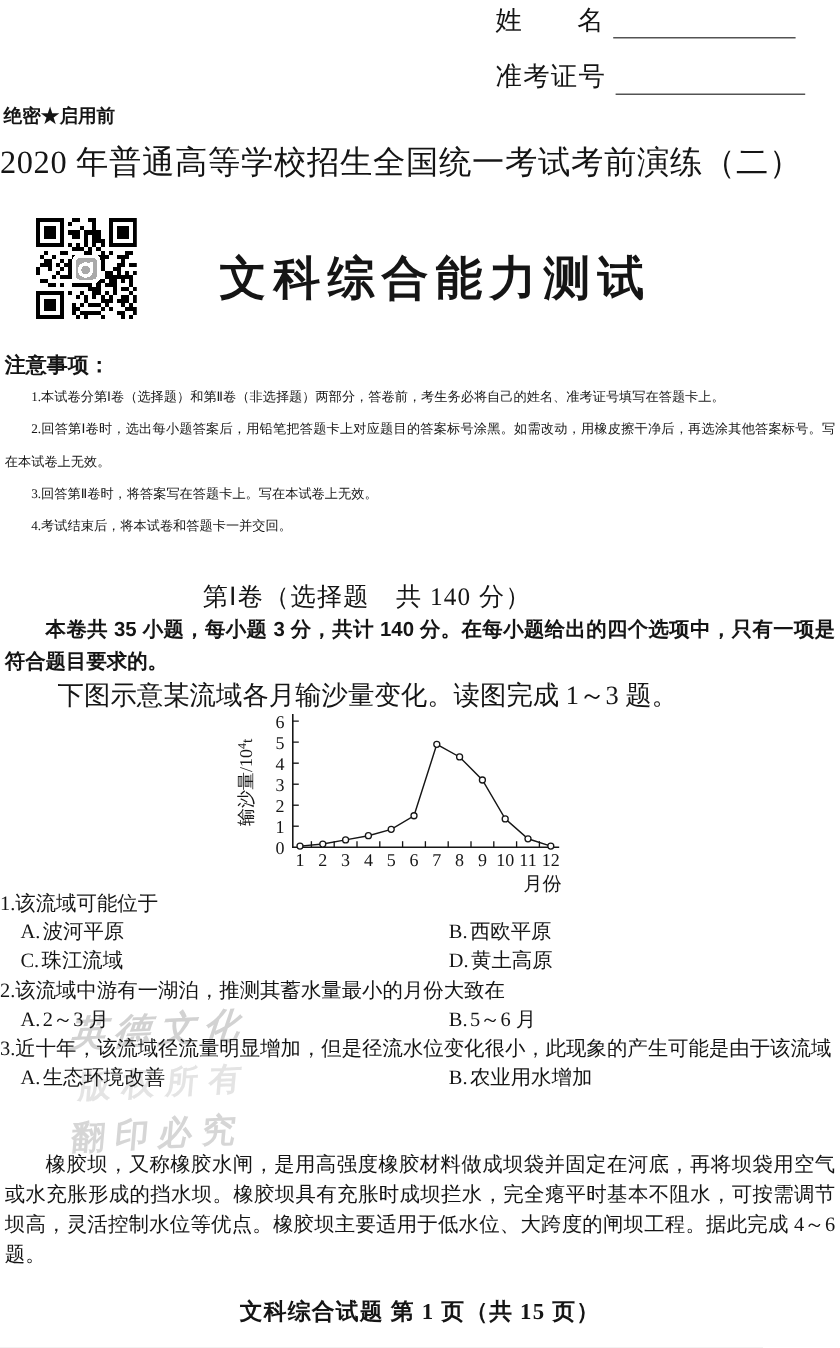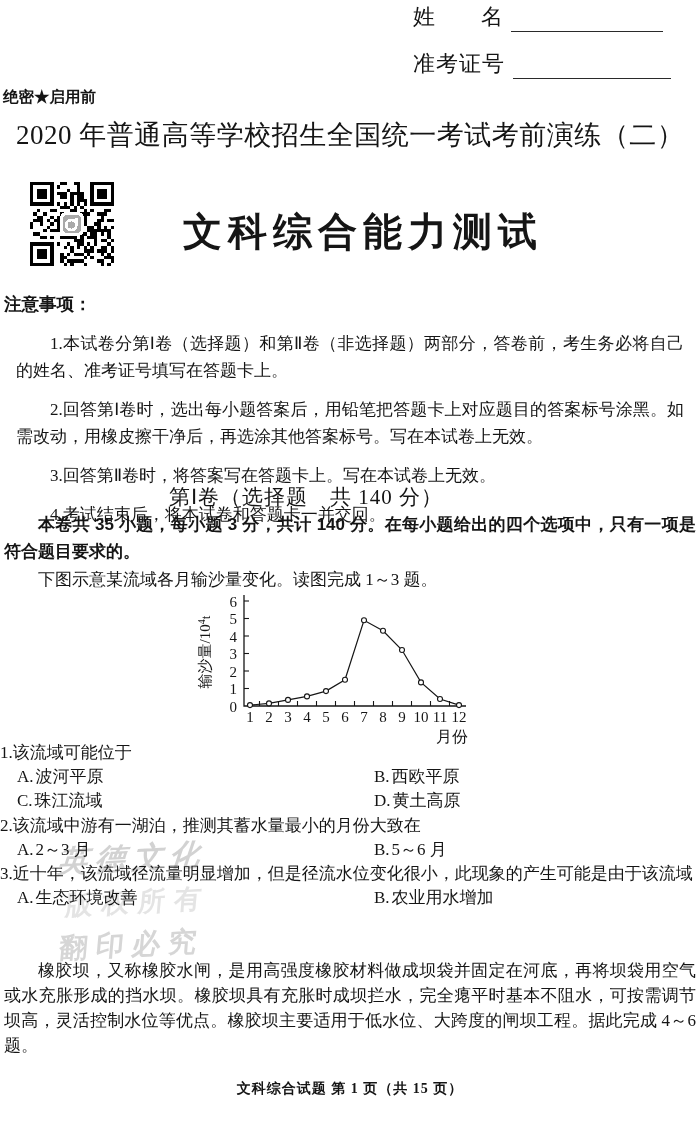--- a/index.html
+++ b/index.html
@@ -10,51 +10,51 @@
   }
   
   .field-row{position:absolute; left:413px; display:flex; align-items:flex-end; z-index:2;}
   .field-label{font-size:22px; letter-spacing:1px; white-space:nowrap;}
   .name-label{display:inline-flex; width:90px; justify-content:space-between; font-size:22px;}
   .blank{display:inline-block; border-bottom:1.6px solid #2a2a2a; height:26px; margin-left:8px;}
   .blank.w1{width:152px;}
   .blank.w2{width:158px; height:30px;}
   .secret{position:absolute; left:3px; top:87px; font-family:"Liberation Sans",sans-serif;
     font-weight:bold; font-size:15.5px; z-index:2;}
-  .exam-title{position:absolute; left:0; top:117px; width:700px; text-align:center;
+  .exam-title{position:absolute; left:0; top:117px; width:700px; 
     font-size:27px; letter-spacing:0.5px; z-index:2;}
   .qr-box{position:absolute; left:30px; top:181px; width:84px; height:86px; z-index:2;}
   .qr-box svg{width:100%; height:100%;}
   .subject-title{position:absolute; left:0; top:192px; width:700px; text-align:center; margin:13px;
     font-family:"Liberation Sans",sans-serif; font-weight:bold; font-size:39px;
     letter-spacing:6px; z-index:2;}
   .notice{position:absolute; left:4px; top:291px; width:692px; z-index:2;}
   .notice-h{font-family:"Liberation Sans",sans-serif; font-weight:bold; font-size:17.5px;
     line-height:27px;}
-  .notice p{margin:12px; font-size:17px; line-height:27px; text-indent:2em; text-align:justify;}
+  .notice p{margin:0; font-size:11px; line-height:27px; text-indent:2em; text-align:justify;}
   .sec-head{position:absolute; left:0; top:483px; width:612px; text-align:center;
     font-size:21px; letter-spacing:1px; z-index:2;}
   .intro-bold{position:absolute; left:4px; top:511px; width:692px; margin:0;
     font-family:"Liberation Sans",sans-serif; font-weight:bold; font-size:17px;
     line-height:27px; text-indent:2em; text-align:justify; z-index:2;}
   .chart-intro{position:absolute; left:4px; top:566px; width:692px; margin:0;
-    font-size:17px; line-height:27px; text-indent:2em; z-index:2;}
+    font-size:22px; line-height:27px; text-indent:2em; z-index:2;}
   .chart-wrap{position:absolute; left:194px; top:586px; width:292px; height:164px; z-index:2;}
   .chart-wrap svg{width:100%; height:100%;}
   .questions{position:absolute; left:0px; top:741px; width:696px; font-size:17px;
     line-height:24.2px; z-index:2;}
   .qstem{white-space:nowrap;}
   .orow{display:flex; padding-left:17px;}
   .opt{white-space:nowrap;}
   .optA{width:357px;}
   .opt .olabel{margin-right:2px;}
   .passage{position:absolute; left:4px; top:959px; width:692px; margin:0; font-size:17px;
     line-height:24.9px; text-indent:2em; text-align:justify; z-index:2;}
   .footer{position:absolute; left:0; top:1080px; width:700px; text-align:center;
-    font-size:14px; font-weight:600; letter-spacing:1px; z-index:2;}
+    font-size:19px; font-weight:600; letter-spacing:1px; z-index:2;}
   
   .wm{position:absolute; z-index:1; white-space:nowrap; transform:skewX(-8deg) rotate(-3deg);
     font-family:"Liberation Sans",sans-serif; pointer-events:none;}
   .wm1{left:58px; top:838px; font-size:30px; font-style:italic; font-weight:bold;
     color:#c7c7c7; letter-spacing:7px; opacity:.8;}
   .wm2{left:66px; top:884px; font-size:27px; color:#dedede; letter-spacing:9px;
     font-weight:bold; opacity:.8;}
   .wm3{left:60px; top:926px; font-size:28px; color:#cfcfcf; letter-spacing:8px;
     font-weight:bold; opacity:.85;}
 </style>

